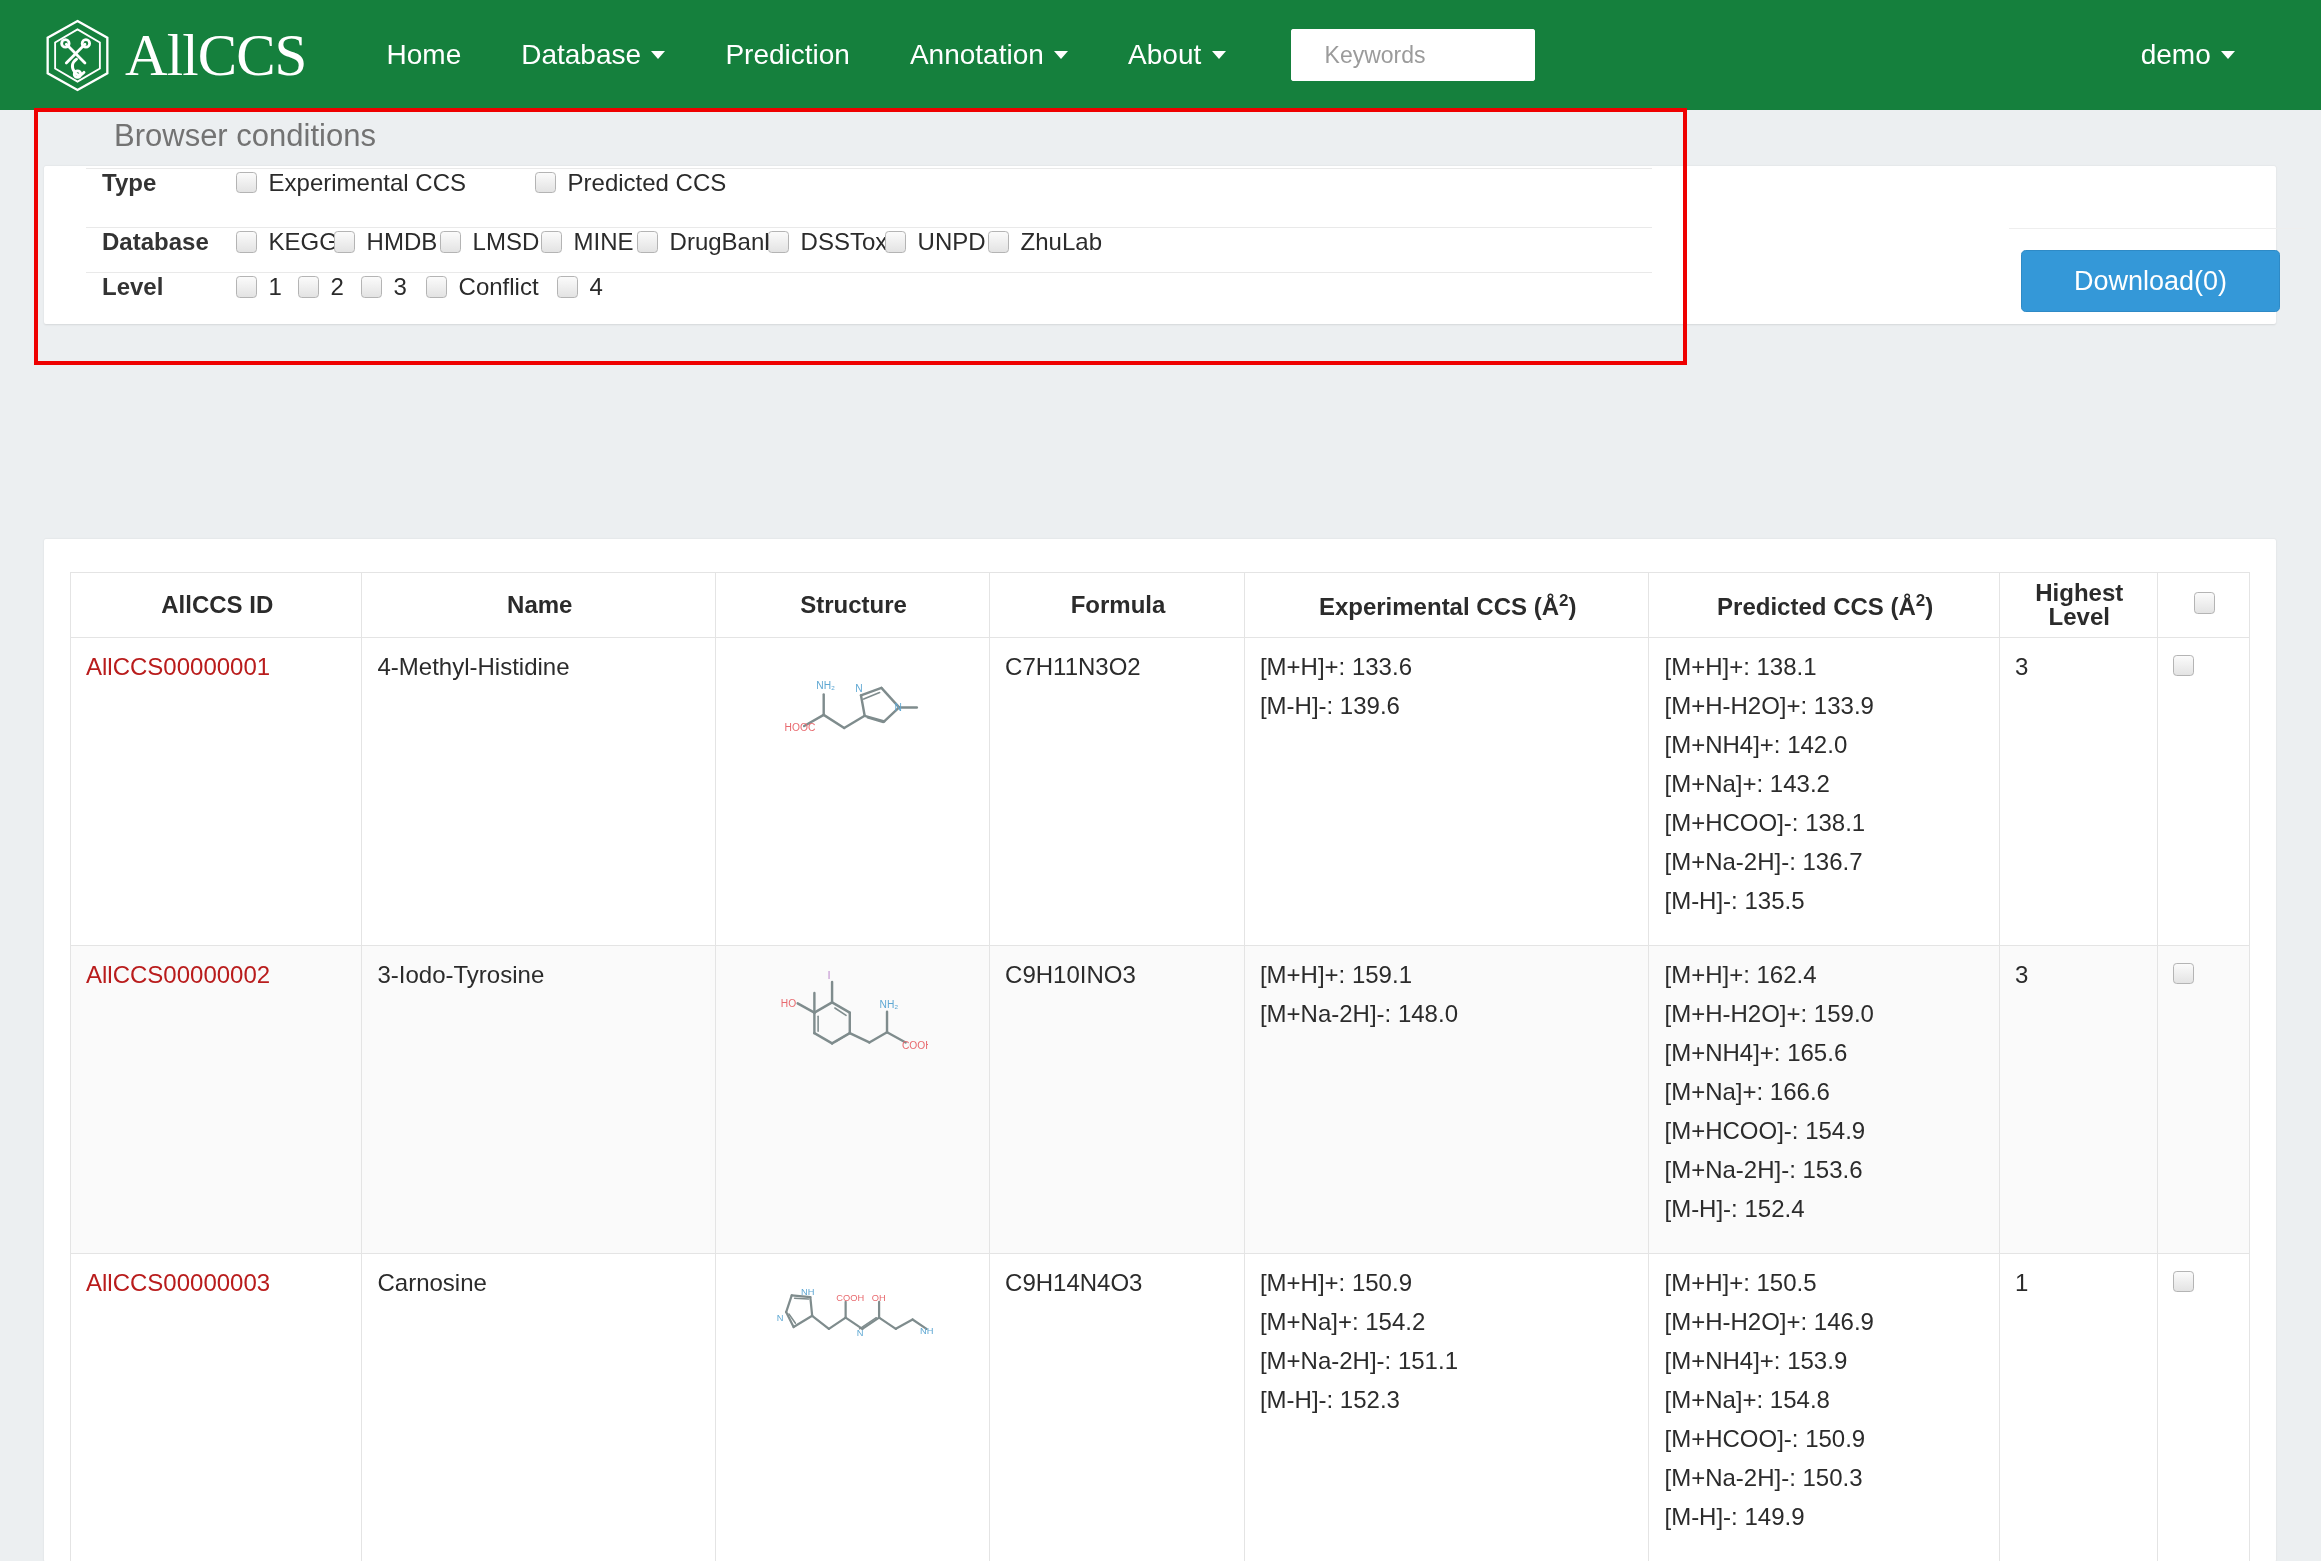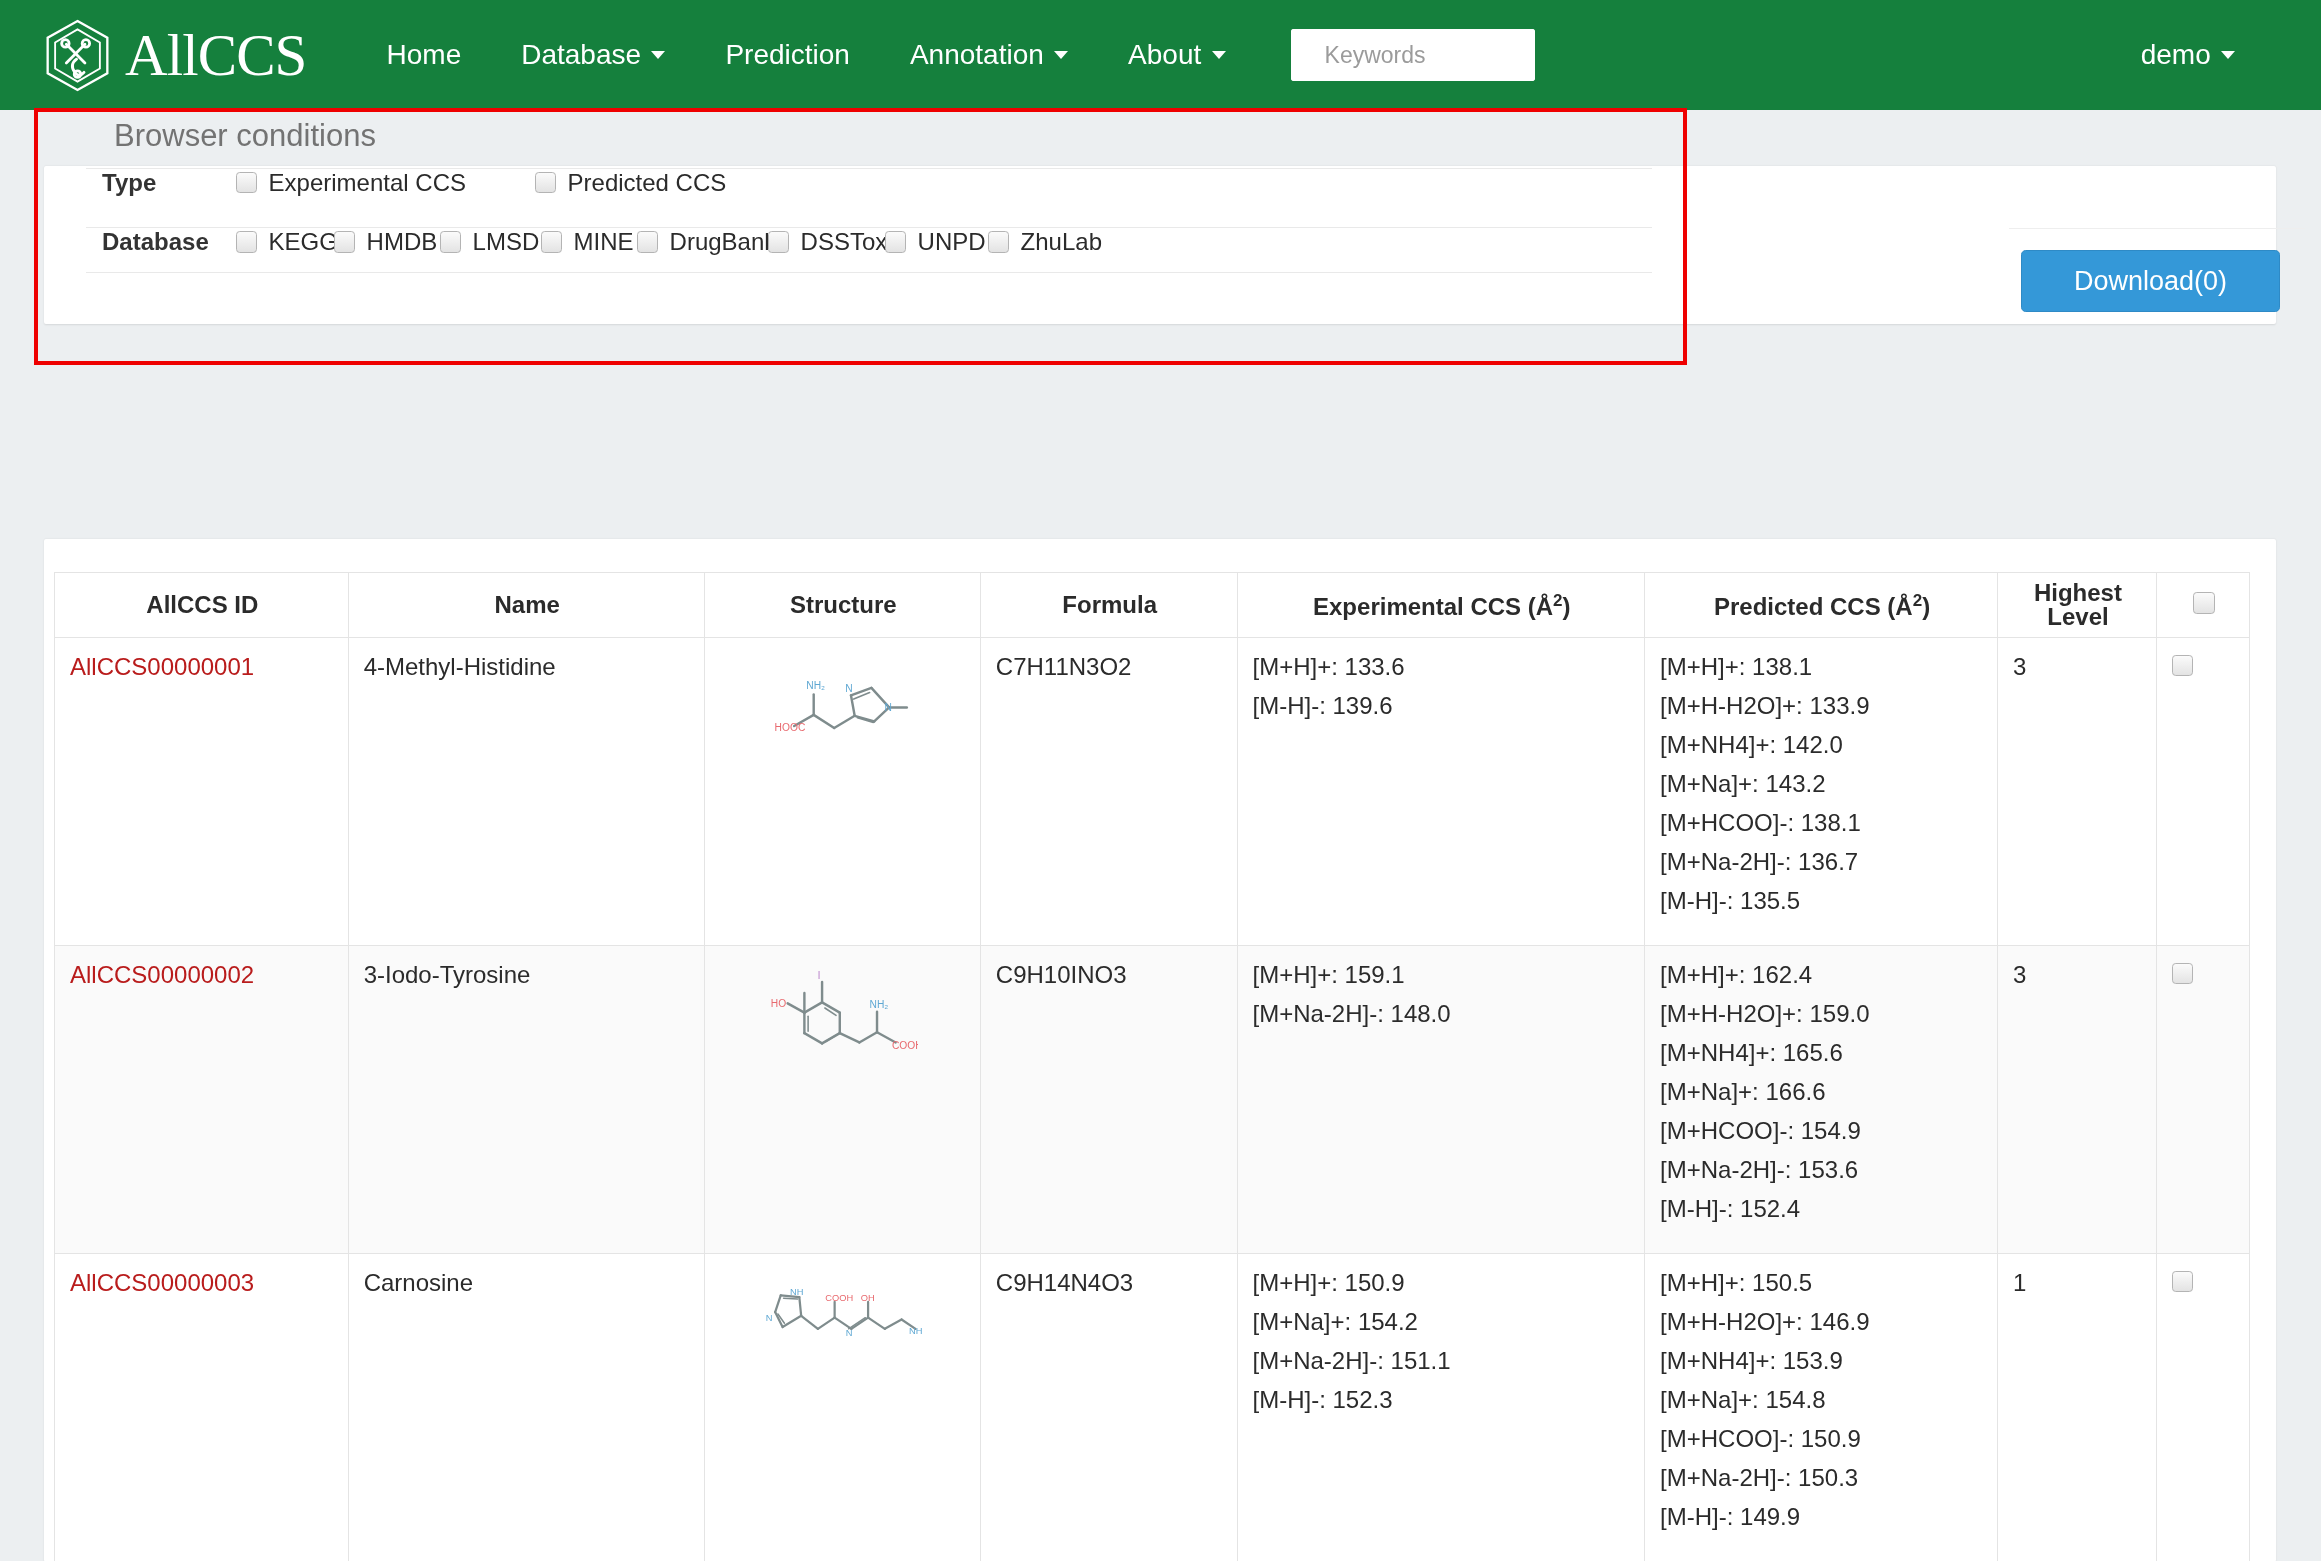--- a/index.html
+++ b/index.html
@@ -102,21 +102,21 @@
     cursor:pointer;
   }
 
   
   .table-card {
     position:absolute; left:44px; top:539px;
     width:2232px;
     background:#ffffff;
     border-radius:1.9px;
     box-shadow:0 0.9px 1.9px rgba(0,0,0,.10);
-    padding:33px 26px 0 10px;
+    padding:33px 26px 0 26px;
     overflow:hidden;
     height:1023px;
   }
   table.results {
     width:100%;
     border-collapse:collapse;
     table-layout:fixed;
   }
   table.results th, table.results td {
     border:0.9px solid #e4e4e4;
@@ -249,20 +249,43 @@
         <span class="cb-label">UNPD</span>
       </span>
       <span class="cb-item">
         <span class="cb"></span>
         <span class="cb-label">ZhuLab</span>
       </span>
     </div>
 
     <div class="cond-divider" style="top:106px;"></div>
 
+    <div class="cond-row" style="top:107px;">
+      <span class="cond-label">Level</span>
+      <span class="cb-item" style="width:62px;">
+        <span class="cb"></span>
+        <span class="cb-label">1</span>
+      </span>
+      <span class="cb-item" style="width:63px;">
+        <span class="cb"></span>
+        <span class="cb-label">2</span>
+      </span>
+      <span class="cb-item" style="width:65px;">
+        <span class="cb"></span>
+        <span class="cb-label">3</span>
+      </span>
+      <span class="cb-item" style="width:131px;">
+        <span class="cb"></span>
+        <span class="cb-label">Conflict</span>
+      </span>
+      <span class="cb-item">
+        <span class="cb"></span>
+        <span class="cb-label">4</span>
+      </span>
+    </div>
 
     <div class="dl-sep"></div>
     <button class="btn-download">Download(0)</button>
   </div>
 </div>
 
 <div class="table-card">
   <table class="results">
     <colgroup>
       <col class="c-id">

